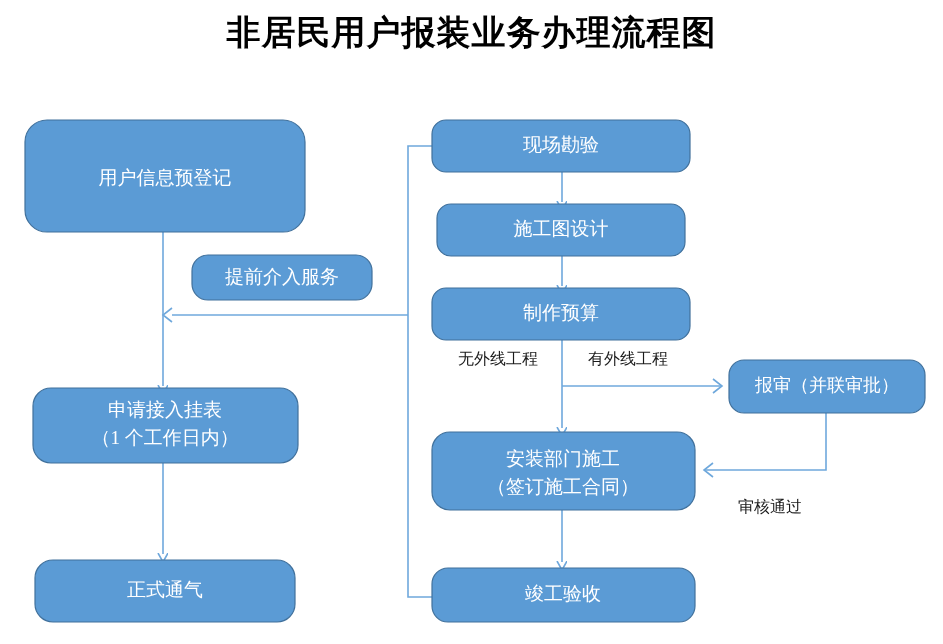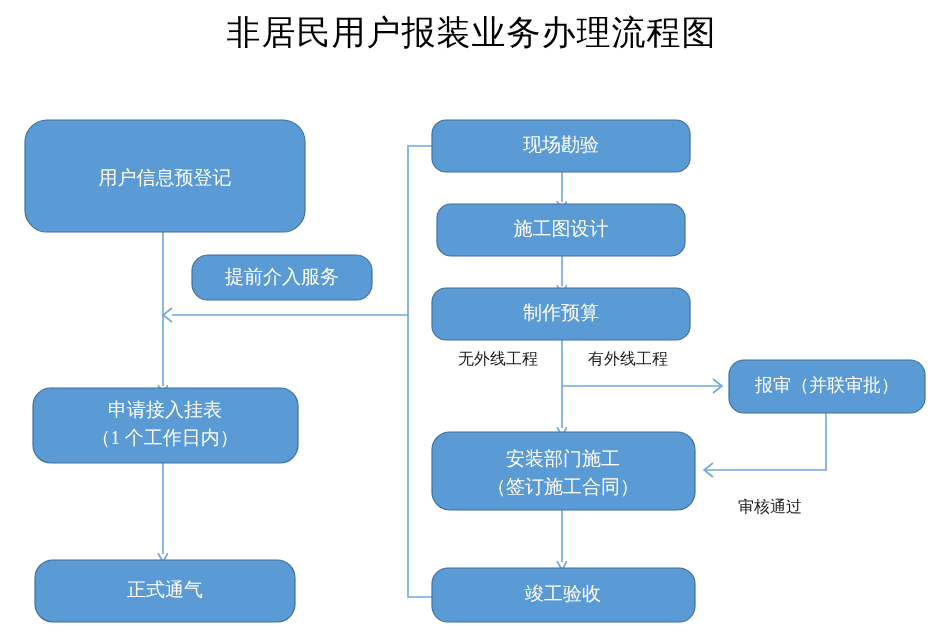--- a/index.html
+++ b/index.html
@@ -19,21 +19,21 @@
     width: 943px;
     height: 644px;
   }
   #flow-title {
     position: absolute;
     top: 10px;
     left: 0;
     width: 943px;
     text-align: center;
     font-size: 34px;
-    font-weight: normal;
+    font-weight: bold;
     color: #000000;
     letter-spacing: 1px;
     font-family: "Liberation Serif", "DejaVu Serif", serif;
   }
   svg#flow-svg {
     position: absolute;
     top: 0;
     left: 0;
     width: 943px;
     height: 644px;

